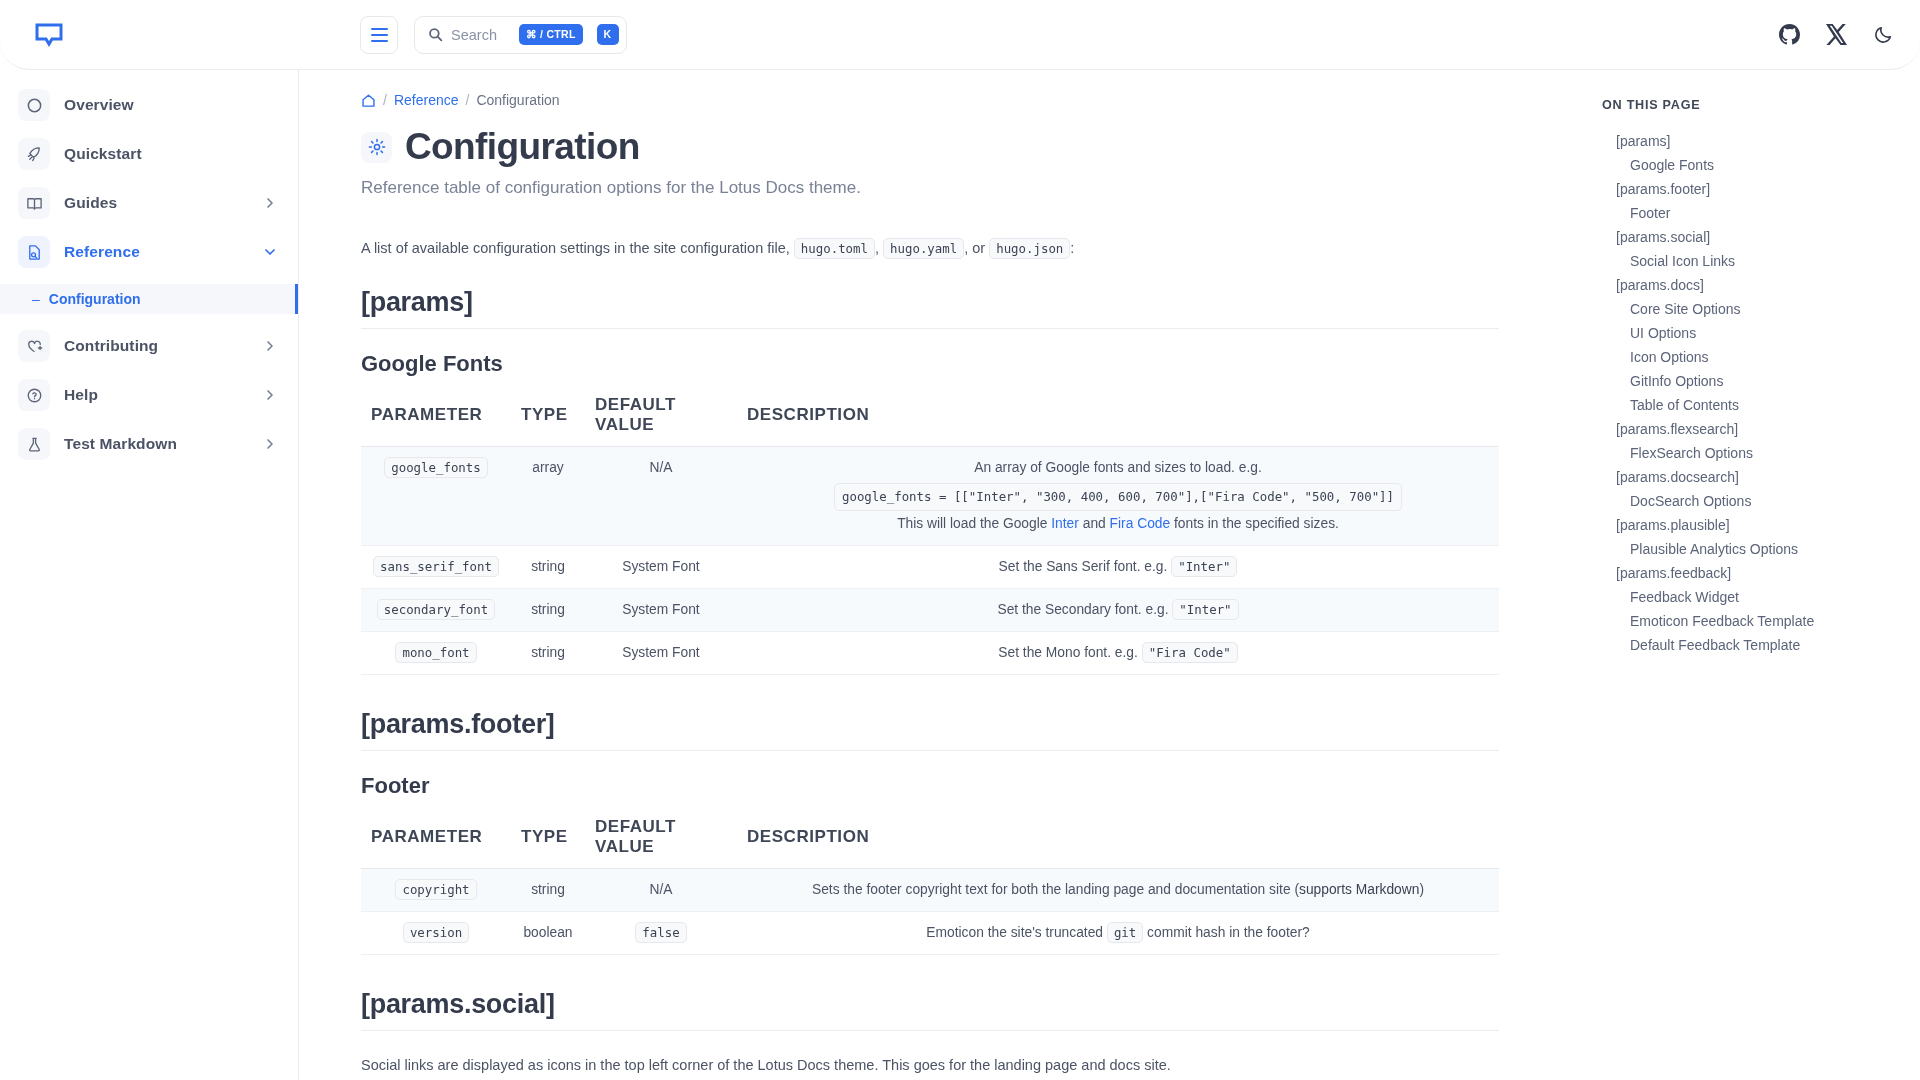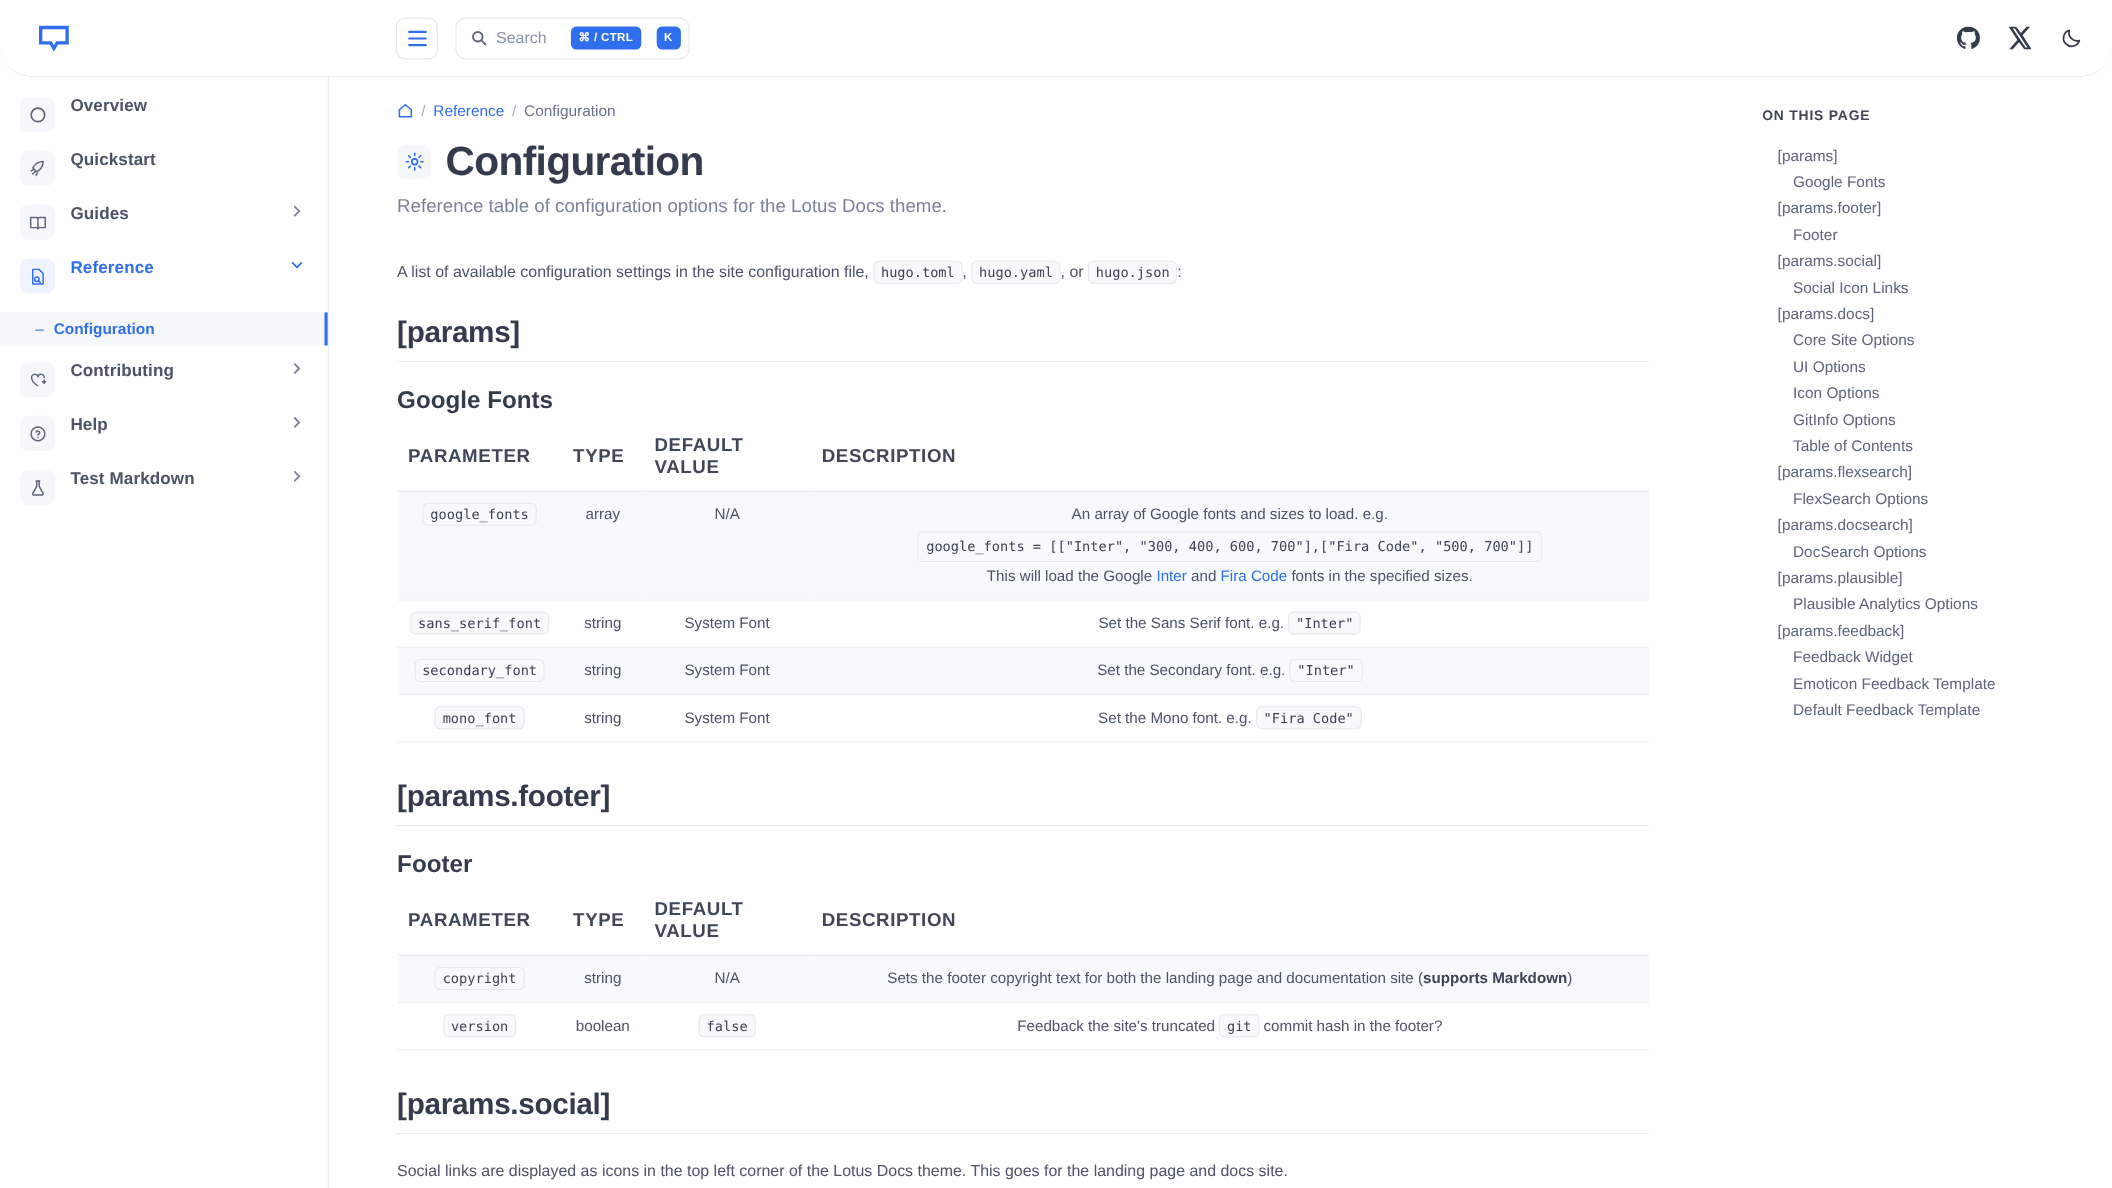--- a/index.html
+++ b/index.html
@@ -49,21 +49,21 @@
   
   .body { flex: 1; display: flex; min-height: 0; }
 
   
   .sidebar {
     width: 299px; flex: 0 0 299px;
     border-right: 1px solid #eaecf0; background: #fff;
     padding: 18px 22px 0 18px; overflow: hidden;
   }
   .nav-item {
-    display: flex; align-items: flex-start; gap: 14px;
+    display: flex; align-items: center; gap: 14px;
     height: 34px; margin-bottom: 15px; cursor: pointer; position: relative;
   }
   .nav-ic {
     width: 32px; height: 32px; flex: 0 0 32px; border-radius: 8px;
     background: #f6f7fa; display: flex; align-items: center; justify-content: center;
     color: #5b6478;
   }
   .nav-ic svg { width: 17px; height: 17px; }
   .nav-label { font-size: 15.5px; font-weight: 700; color: #4b5365; letter-spacing: .1px; }
   .nav-item.active .nav-label { color: #2f6fed; }
@@ -124,21 +124,21 @@
     text-align: left; font-size: 17px; font-weight: 700; letter-spacing: .55px;
     color: #3f4757; text-transform: uppercase; padding: 0 10px 11px 10px;
     border-bottom: 1px solid #e6e8ee;
   }
   table.cfg td { padding: 10px 10px; vertical-align: top; color: #4b5365; line-height: 1.6;
                  border-bottom: 1px solid #eef0f4; text-align: center; }
   table.cfg tbody tr:nth-child(odd) { background: #f7fafd; }
   table.cfg tbody tr:nth-child(even) { background: #fff; }
   .c-param { width: 150px; } .c-type { width: 74px; } .c-def { width: 152px; }
   a.ln { color: #2f6fed; text-decoration: none; cursor: pointer; }
-  strong.b { font-weight: 700; color: #3b4354; margin-top: 36px; }
+  strong.b { font-weight: 400; color: #3b4354; margin-top: 36px; }
 
   
   .toc { width: 340px; flex: 0 0 340px; padding: 28px 30px 14px 22px; overflow: hidden; }
   .toc-title { font-size: 12.6px; font-weight: 700; letter-spacing: .75px; color: #3f4757;
                text-transform: uppercase; margin-bottom: 17px; }
   .toc-l1 { font-size: 14px; color: #5b6478; padding: 4px 0 4px 14px; cursor: pointer; }
   .toc-l2 { font-size: 14px; color: #5b6478; padding: 4px 0 4px 28px; cursor: pointer; }
 </style>
 </head>
 <body>
@@ -364,21 +364,21 @@
             <tr>
               <td><code class="ic">copyright</code></td>
               <td>string</td>
               <td>N/A</td>
               <td><span>Sets the footer copyright text for both the landing page and documentation site (</span><strong class="b">supports Markdown</strong><span>)</span></td>
             </tr>
             <tr>
               <td><code class="ic">version</code></td>
               <td>boolean</td>
               <td><code class="ic">false</code></td>
-              <td><span>Feedback the site's truncated </span><code class="ic">git</code><span> commit hash in the footer?</span></td>
+              <td><span>Emoticon the site's truncated </span><code class="ic">git</code><span> commit hash in the footer?</span></td>
             </tr>
           </tbody>
         </table>
 
         <h2 class="sec">[params.social]</h2>
         <p class="para">Social links are displayed as icons in the top left corner of the Lotus Docs theme. This goes for the landing page and docs site.</p>
         <h3 class="sub">Social Icon Links</h3>
 
       </div>
     </main>

